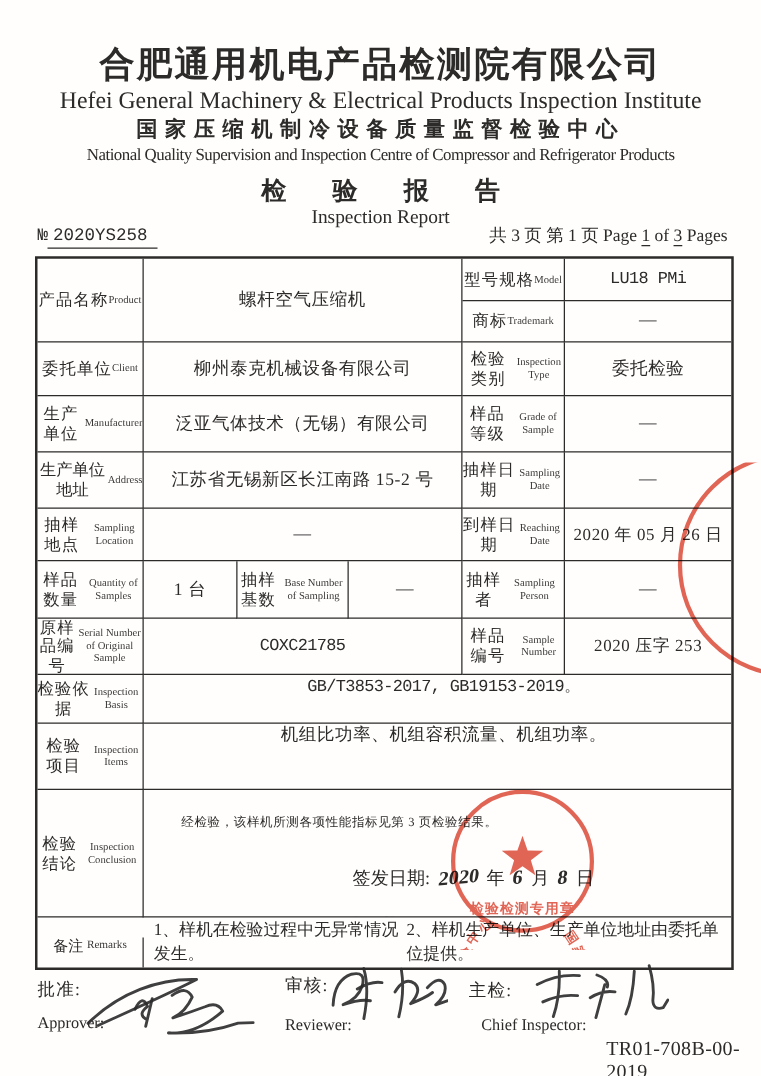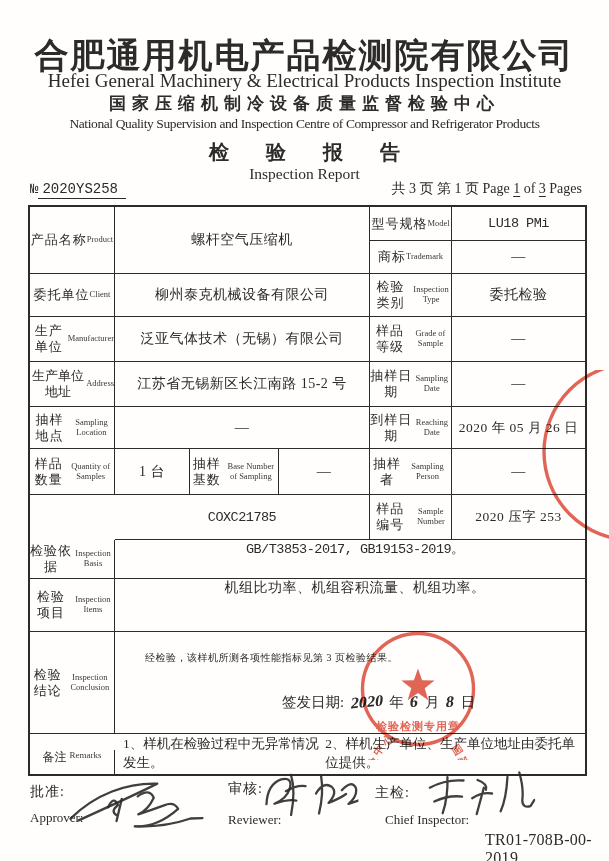--- a/index.html
+++ b/index.html
@@ -5,21 +5,21 @@
   html,body { margin:0; padding:0; background:#ffffff; }
   .page {
     position:relative; width:609px; height:861px; background:#fffefd;
     font-family:"Liberation Serif","DejaVu Serif",serif; color:#2c2b29;
     overflow:hidden;
   }
   .abs { position:absolute; }
   .ctr { left:0; right:0; text-align:center; }
 
   
-  .company-cn { top:33px; font-size:34px; font-weight:700; letter-spacing:2px; }
+  .company-cn { top:33px; font-size:28px; font-weight:700; letter-spacing:2px; }
   .company-en { top:70px; font-size:19px; }
   .center-cn  { top:92px;  font-size:17px; font-weight:700; letter-spacing:6px; }
   .center-en  { top:116px; font-size:13.5px; letter-spacing:-0.4px; }
   .title-cn   { top:139px; font-size:20px; font-weight:700; letter-spacing:16px; text-indent:16px; }
   .title-en   { top:165px; font-size:15.5px; }
 
   .report-no { left:30px; top:181px; font-size:14px; font-family:"Liberation Mono","DejaVu Sans Mono",monospace; }
   .rn-num { border-bottom:1.2px solid #2c2b29; padding:0 8px 1px 4px; }
   .page-info { right:27px; top:180px; font-size:14px; }
   .u { text-decoration:underline; text-underline-offset:3px; }
@@ -184,20 +184,24 @@
       <span class="val">—</span>
     </div>
     <div class="cell" style="grid-column:5;grid-row:7">
       <span class="lbl-cn">抽样者</span>
       <span class="lbl-en">Sampling Person</span>
     </div>
     <div class="cell nbr" style="grid-column:6;grid-row:7">
       <span class="val">—</span>
     </div>
 
+    <div class="cell" style="grid-column:1;grid-row:8">
+      <span class="lbl-cn">原样品编号</span>
+      <span class="lbl-en">Serial Number of Original Sample</span>
+    </div>
     <div class="cell" style="grid-column:2/5;grid-row:8">
       <span class="val mono">COXC21785</span>
     </div>
     <div class="cell" style="grid-column:5;grid-row:8">
       <span class="lbl-cn">样品编号</span>
       <span class="lbl-en">Sample Number</span>
     </div>
     <div class="cell nbr" style="grid-column:6;grid-row:8">
       <span class="val" style="font-size:13.5px">2020 压字 253</span>
     </div>

